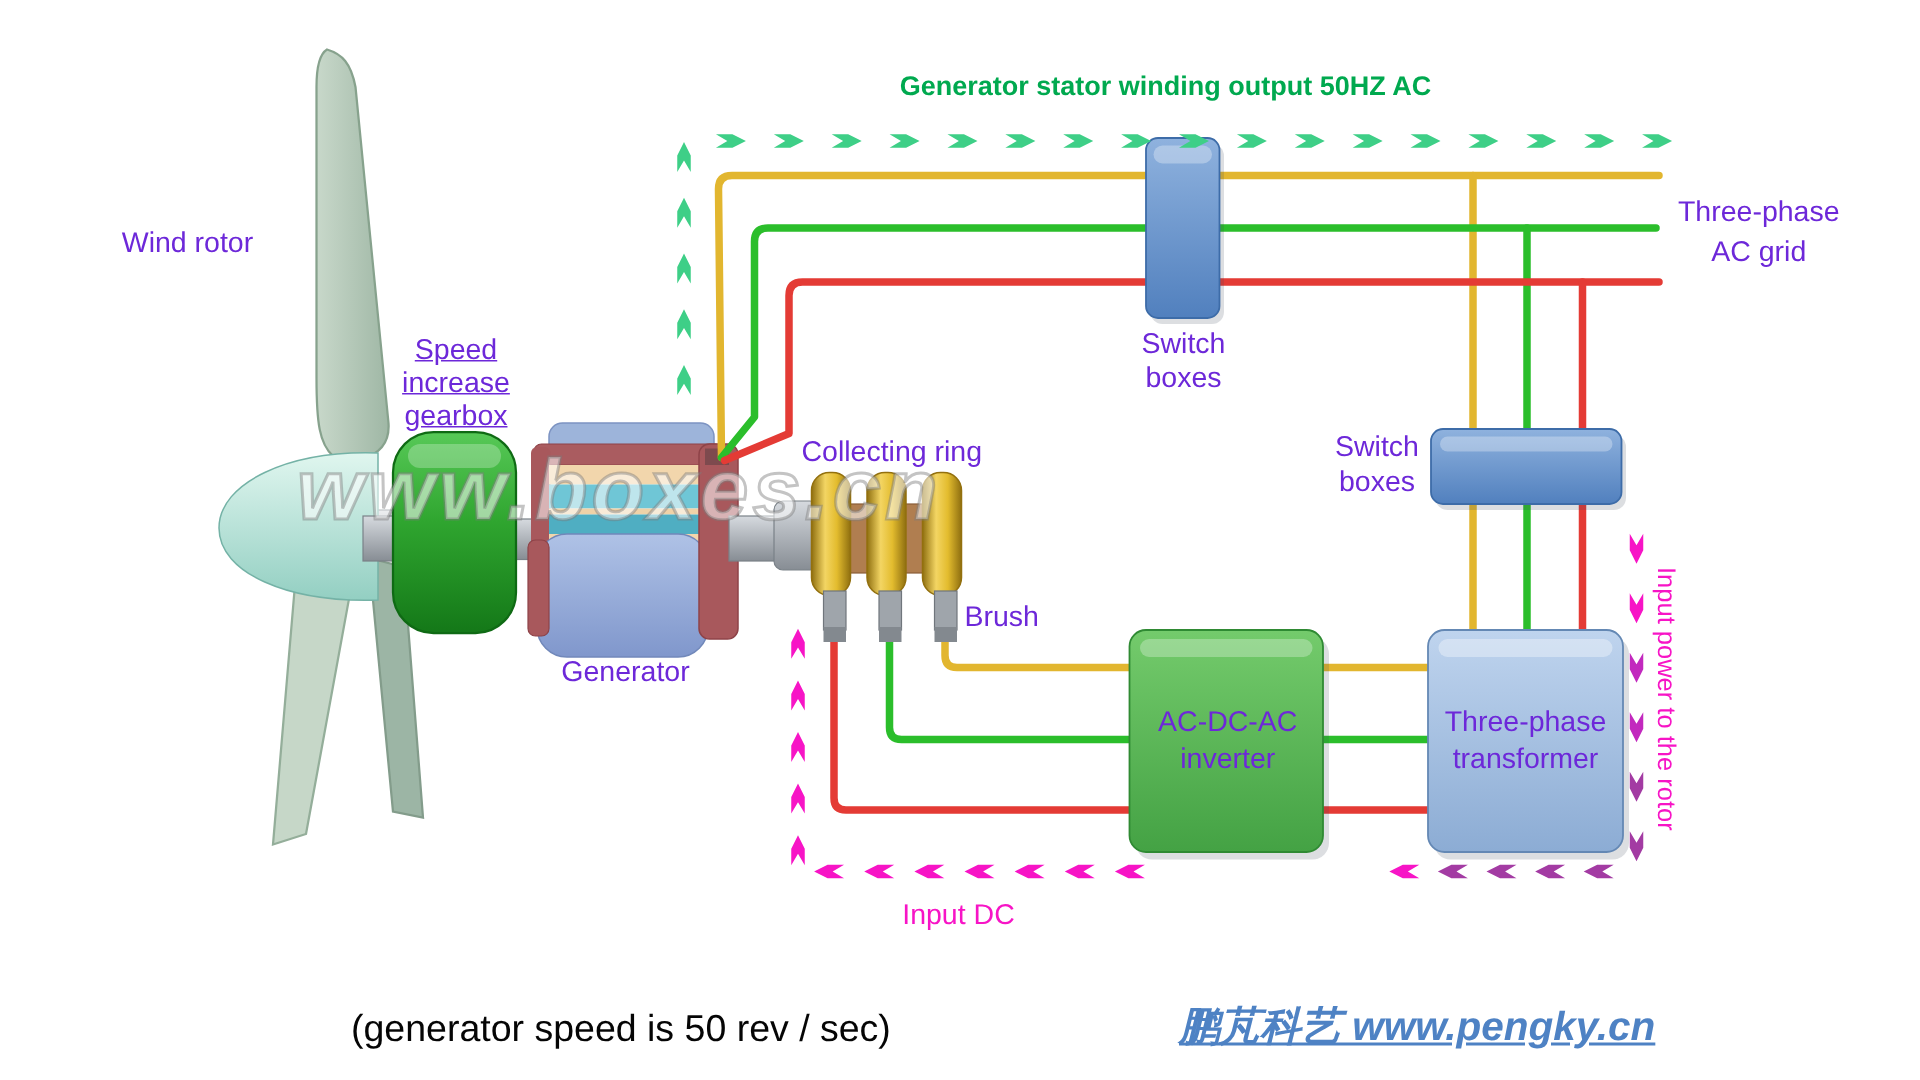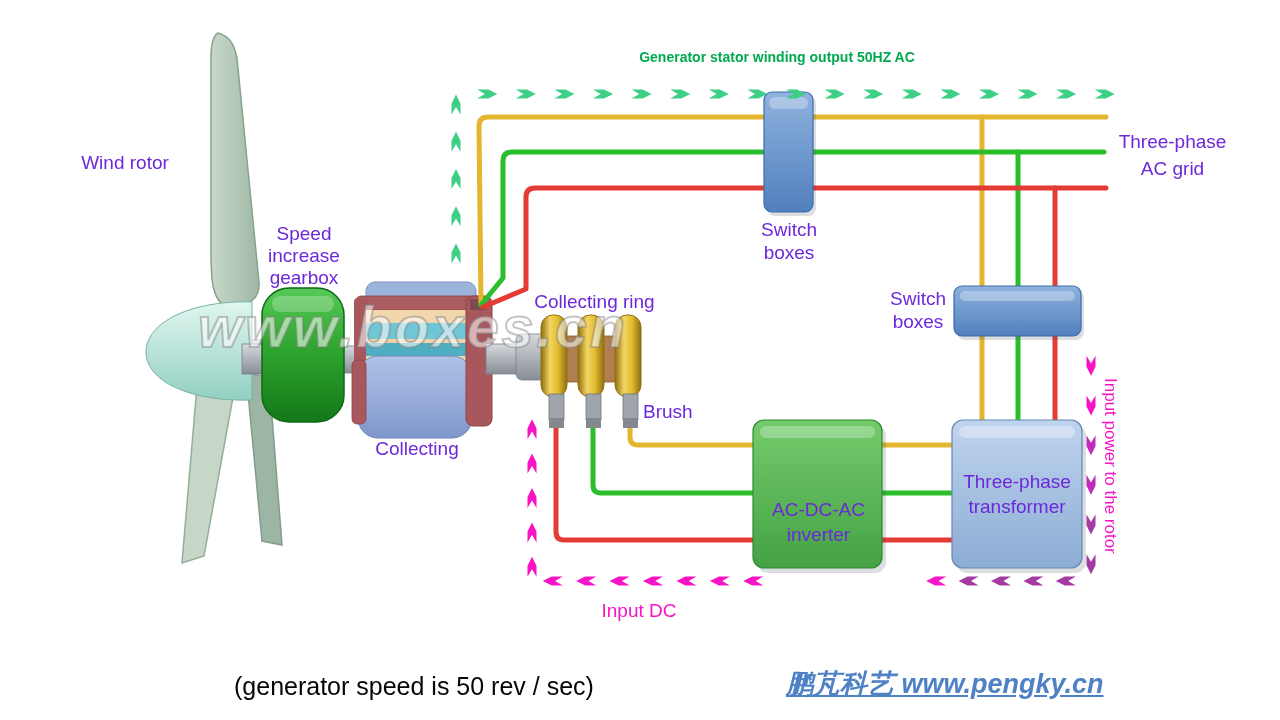--- a/index.html
+++ b/index.html
@@ -2,21 +2,21 @@
 <html style="--c-green_text: #00A94F; --c-annotation_green: #3ECF87; --c-magenta: #F714C6; --c-purple_mid: #C229BE; --c-purple: #A33BA3; --c-wire_yellow: #E2B62F; --c-wire_green: #2BBE2B; --c-wire_red: #E43B35; --c-box_blue: #6090CA; --c-box_blue_light: #A9C3E4; --c-inverter_green: #57BC57; --c-brand_blue: #4E82C4;"><head>
 <meta charset="utf-8">
 <style>
   html,body{margin:0;padding:0;background:#ffffff;}
   .stage{position:relative;width:1280px;height:720px;overflow:hidden;background:#ffffff;
          font-family:"Liberation Sans",sans-serif;}
   .stage svg.diagram{position:absolute;left:0;top:0;z-index:1;}
 
   .lbl{position:absolute;z-index:3;font:19px/23px "Liberation Sans",sans-serif;
        color:#6d28d9;text-align:center;white-space:nowrap;}
-  .green-label{color:var(--c-green_text,#00A94F);font-size:14px;font-weight:700;}
+  .green-label{color:var(--c-green_text,#00A94F);font-size:18px;font-weight:700;}
   .magenta-label{color:var(--c-magenta,#F714C6);}
   .vertical-label{writing-mode:vertical-rl;line-height:20px;font-size:17px;}
   .caption{position:absolute;z-index:3;font:25px "Liberation Sans",sans-serif;color:#050505;white-space:nowrap;}
   .brand{position:absolute;z-index:3;font:italic 700 27px "Liberation Sans",sans-serif;
          color:var(--c-brand_blue,#4E82C4);white-space:nowrap;text-decoration:underline;}
   .watermark{position:absolute;z-index:2;font:italic 700 57px "Liberation Sans",sans-serif;
              letter-spacing:3px;color:rgba(255,255,255,0.55);
              -webkit-text-stroke:2px rgba(125,125,125,0.45);white-space:nowrap;}
 
   
@@ -214,48 +214,48 @@
         <polygon points="1095.5,554.1666666666666 1095.5,565.1666666666666 1091,574.1666666666666 1086.5,565.1666666666666 1086.5,554.1666666666666 1091,561.7666666666667" fill="#A33BA3"></polygon>
       </g>
   </svg>
 
   <div class="watermark" style="left:198px;top:294px;">www.boxes.cn</div>
 
   <div class="lbl green-label" style="left:527px;top:46px;width:500px;">Generator stator winding output 50HZ AC</div>
 
   <div class="lbl" style="left:55px;top:151px;width:140px;">Wind rotor</div>
 
-  <div class="lbl" style="left:224px;top:223px;width:160px;line-height:22px;">
+  <div class="lbl" style="left:224px;top:223px;width:160px;line-height:22px;text-decoration:underline;">
     <div>Speed</div>
     <div>increase</div>
     <div>gearbox</div>
   </div>
 
-  <div class="lbl" style="left:347px;top:437px;width:140px;">Collecting</div>
+  <div class="lbl" style="left:347px;top:437px;width:140px;">Generator</div>
 
   <div class="lbl" style="left:512px;top:290px;width:165px;">Collecting ring</div>
 
   <div class="lbl" style="left:643px;top:400px;width:90px;text-align:left;">Brush</div>
 
   <div class="lbl" style="left:719px;top:218px;width:140px;">
     <div>Switch</div>
     <div>boxes</div>
   </div>
 
   <div class="lbl" style="left:848px;top:287px;width:140px;">
     <div>Switch</div>
     <div>boxes</div>
   </div>
 
   <div class="lbl" style="left:1105px;top:128px;width:135px;line-height:27px;">
     <div>Three-phase</div>
     <div>AC grid</div>
   </div>
 
-  <div class="lbl" style="left:753px;top:469px;width:131px;line-height:25px;margin-top:28px;">
+  <div class="lbl" style="left:753px;top:469px;width:131px;line-height:25px;">
     <div>AC-DC-AC</div>
     <div>inverter</div>
   </div>
 
   <div class="lbl" style="left:952px;top:469px;width:130px;line-height:25px;">
     <div>Three-phase</div>
     <div>transformer</div>
   </div>
 
   <div class="lbl magenta-label" style="left:569px;top:599px;width:140px;">Input DC</div>

